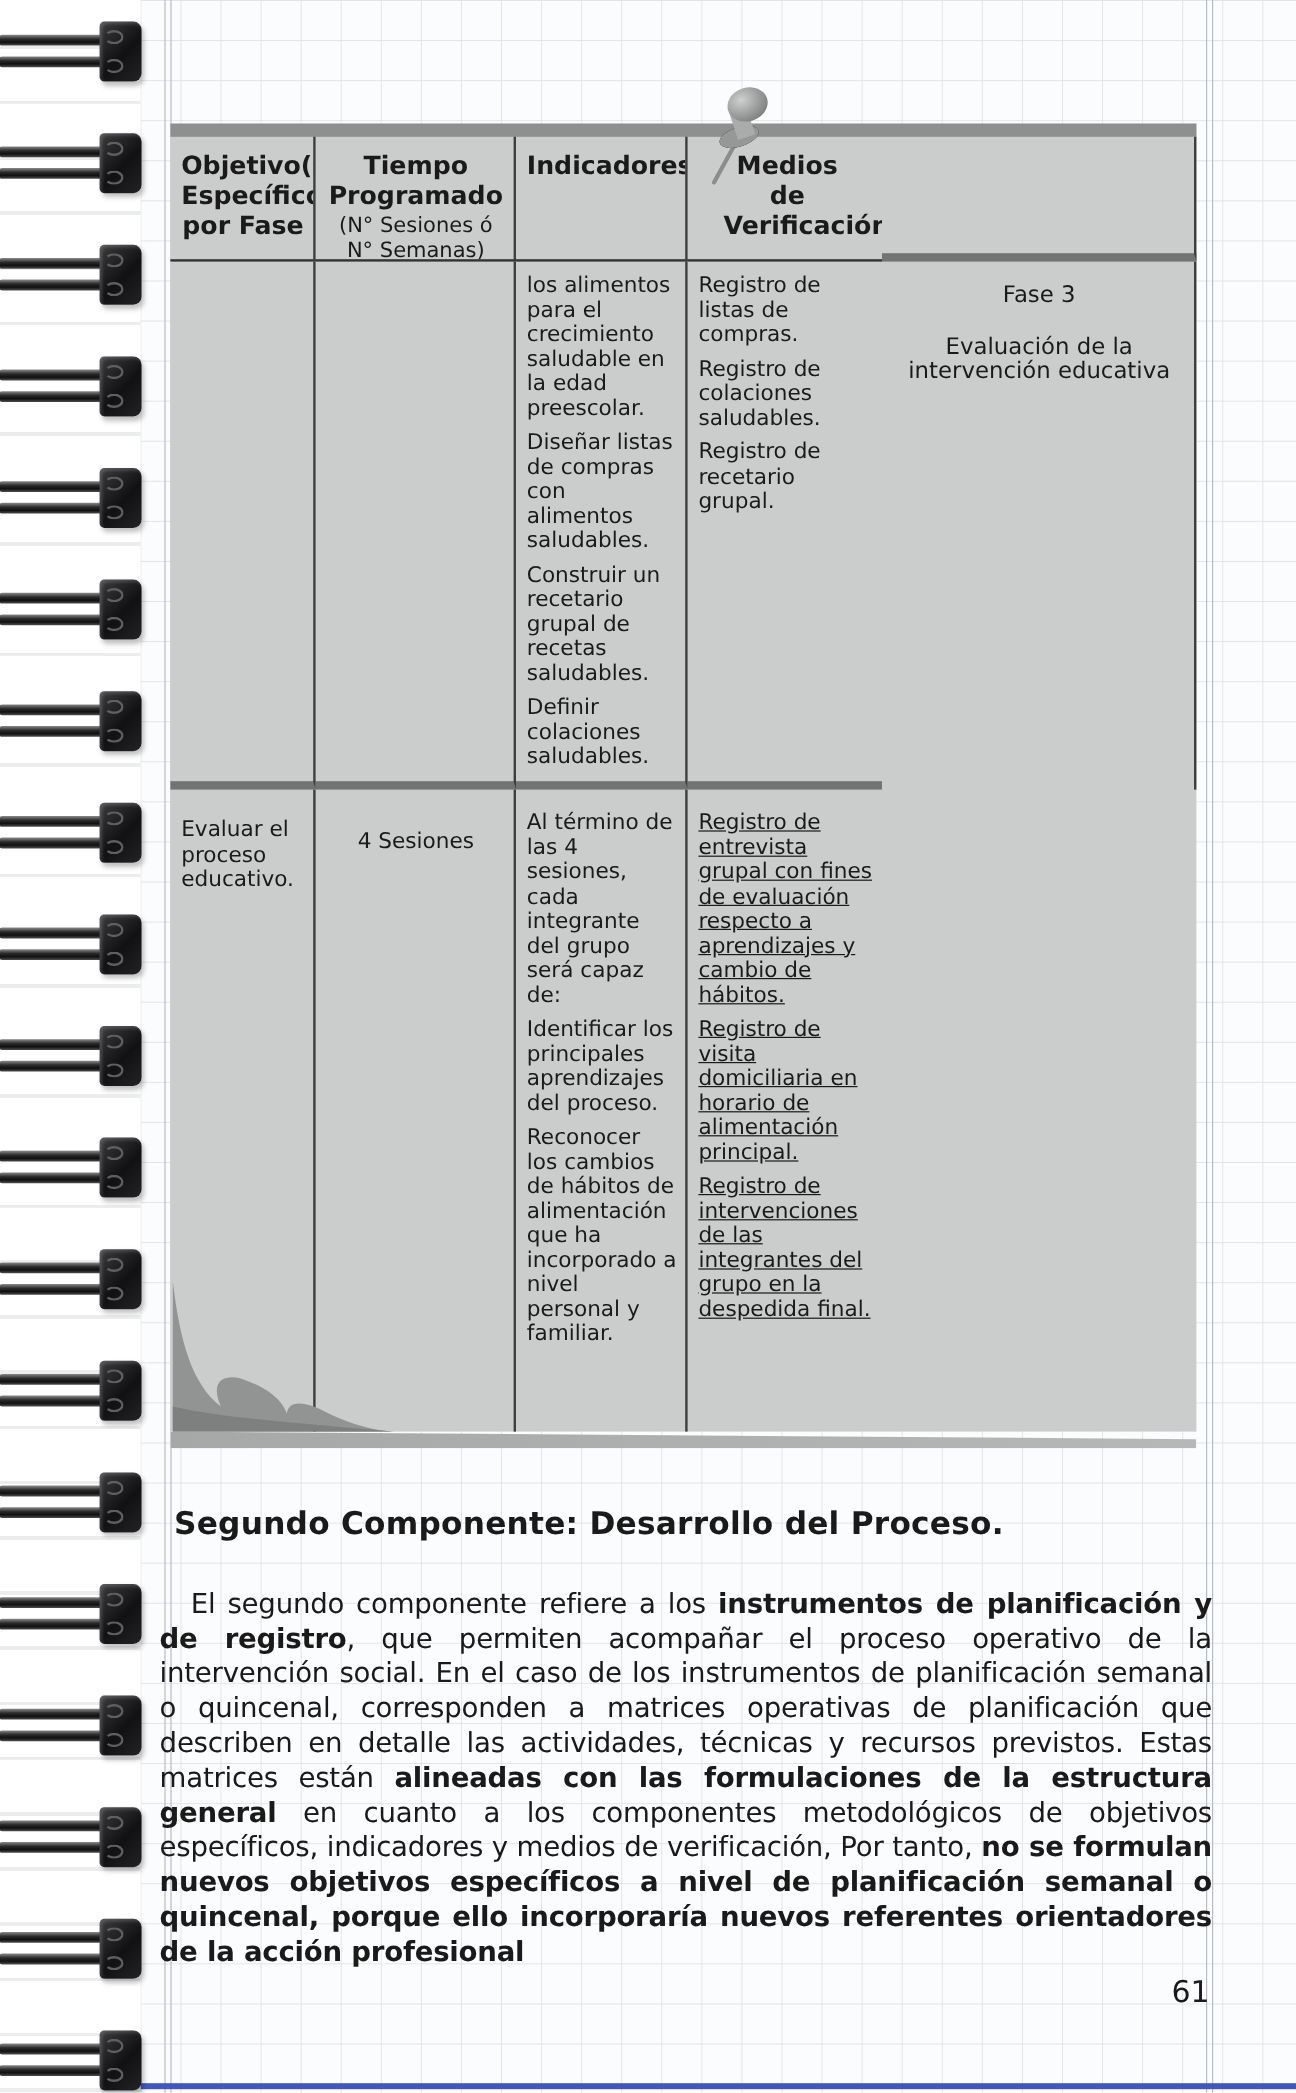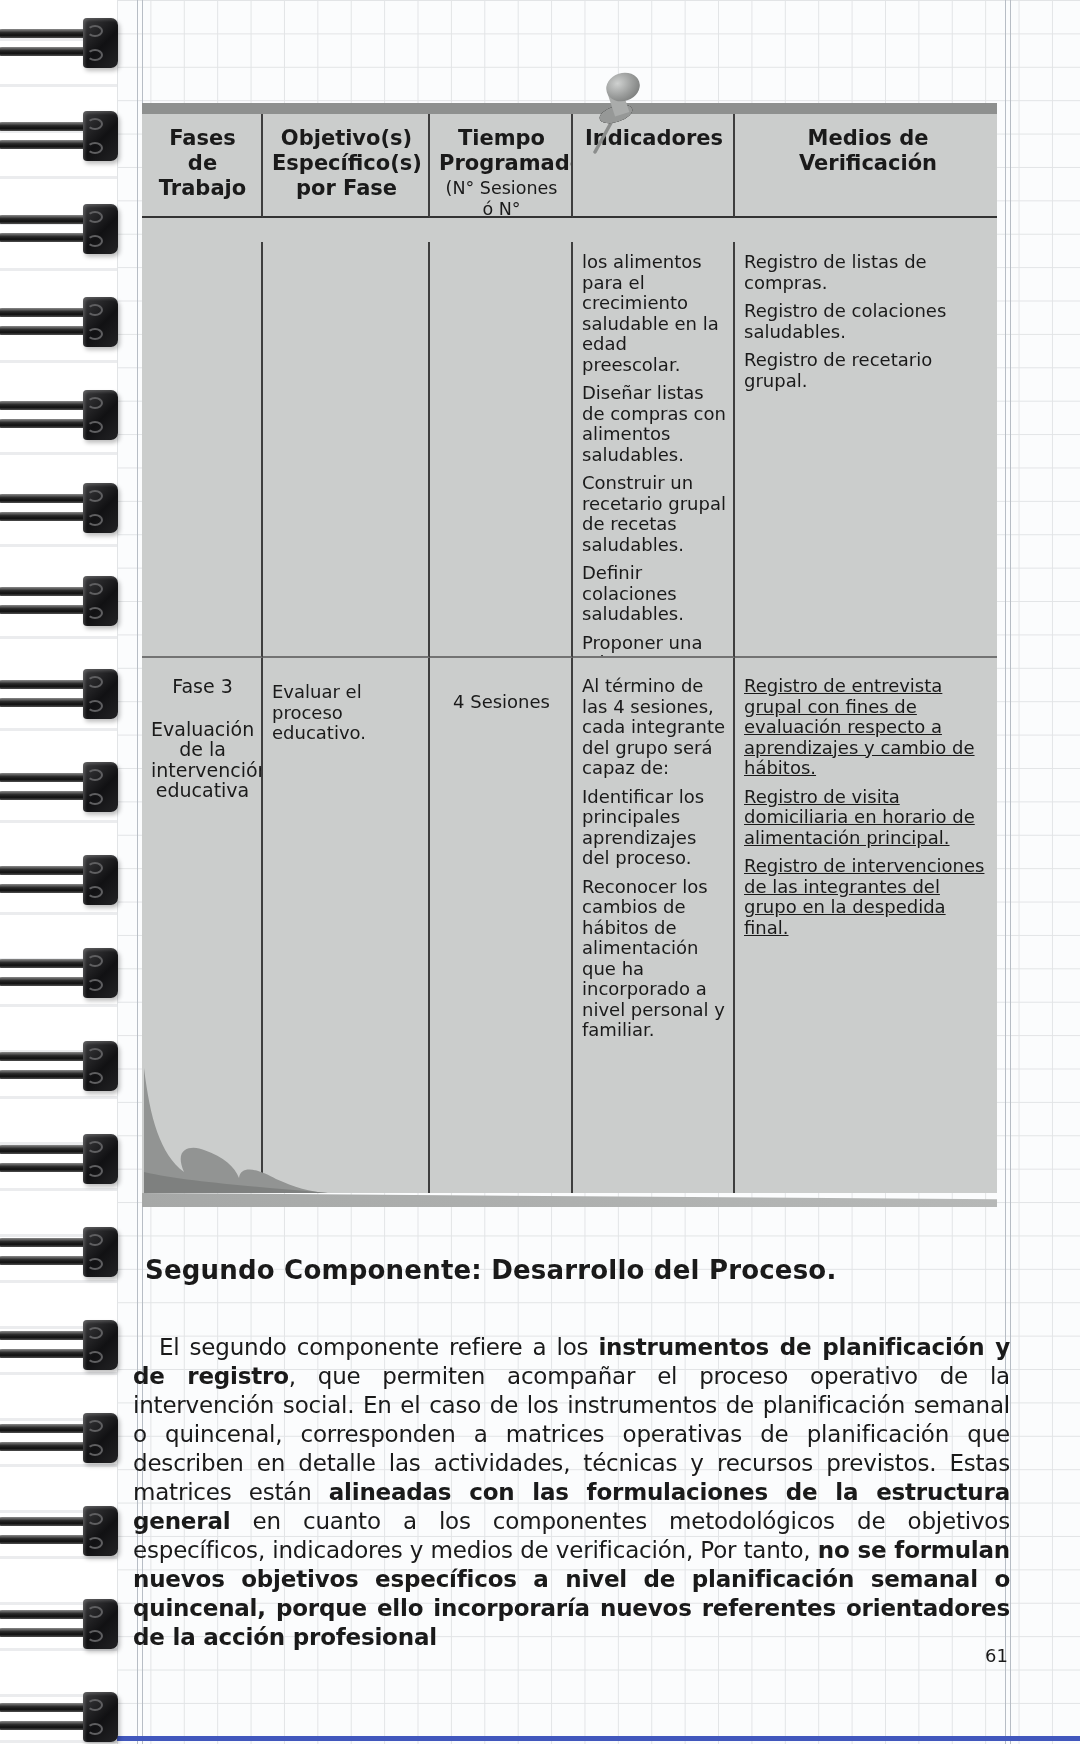--- a/index.html
+++ b/index.html
@@ -73,42 +73,42 @@
 
   .tbl{
     position:absolute;left:0;top:11px;right:0;bottom:0;
     display:grid;
     grid-template-columns:121px 167px 143px 162px 1fr;
     grid-template-rows:104px 440px 1fr;
   }
   .cell{overflow:hidden;box-sizing:border-box;padding:10px 7px 6px 9px;}
   .cell.cr{border-right:2px solid #3e3e3e;}
   .cell.hb{border-bottom:2.5px solid #333;}
-  .cell.rb{border-bottom:2px solid #737373;margin-top:24px;}
+  .cell.rb{border-bottom:7px solid #737373;}
   .hcell{
     text-align:center;font-weight:bold;font-size:21px;line-height:25px;
     padding-top:12px;
   }
   .hsub{font-weight:normal;font-size:17.5px;line-height:21px;margin-top:2px;}
   .cell p{margin:0 0 8px 0;font-size:18px;line-height:20.5px;}
   .c-center{text-align:center;}
   .fase-desc{margin-top:22px !important;}
 
   
   .section{position:absolute;left:133px;top:1243px;width:877px;z-index:2;}
   .section h2{
     margin:12px;font-size:26px;font-weight:bold;letter-spacing:.2px;
   }
   .section p{
-    margin:48px 0 0 0;font-size:23px;line-height:29px;
+    margin:38px 0 0 0;font-size:23px;line-height:29px;
     text-align:justify;text-indent:26px;letter-spacing:-0.2px;
   }
   .b{font-weight:bold;}
   .page-num{
-    position:absolute;right:72px;top:1645px;font-size:18px;z-index:2;
+    position:absolute;right:72px;top:1645px;font-size:25px;z-index:2;
   }
 </style>
 </head>
 <body>
 
 <div class="paper"></div>
 <div class="margin-line margin-left"></div>
 <div class="margin-line margin-right"></div>
 <div class="bottom-blue-line"></div>
 
@@ -230,23 +230,20 @@
   </svg>
 
   <svg class="page-curl" viewBox="0 0 190 135">
     <path d="M2,8 C8,58 18,94 42,112 C30,84 54,86 62,90 C82,97 93,107 97,118 C99,103 120,111 134,119 C152,127 168,132 186,133 L2,133 Z" fill="#929493"></path>
     <path d="M2,112 C45,122 120,127 186,133 L2,133 Z" fill="#7e807f"></path>
   </svg>
 
   <div class="tbl">
 
     <div class="cell hcell cr hb">
-      <div>Fases de Trabajo</div>
-    </div>
-    <div class="cell hcell cr hb">
       <div>Objetivo(s) Específico(s) por Fase</div>
     </div>
     <div class="cell hcell cr hb">
       <div>Tiempo Programado</div>
       <div class="hsub">(N° Sesiones ó N° Semanas)</div>
     </div>
     <div class="cell hcell cr hb">
       <div>Indicadores</div>
     </div>
     <div class="cell hcell hb" style="padding-left:30px;padding-right:26px;">

